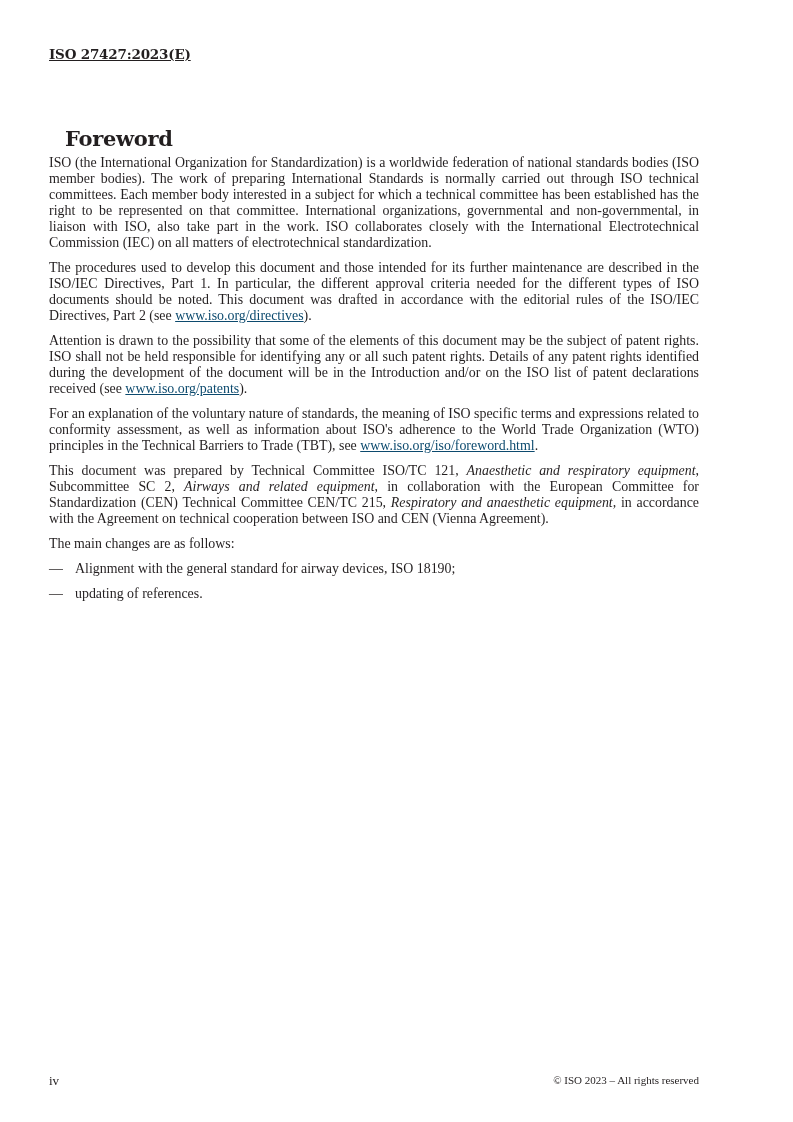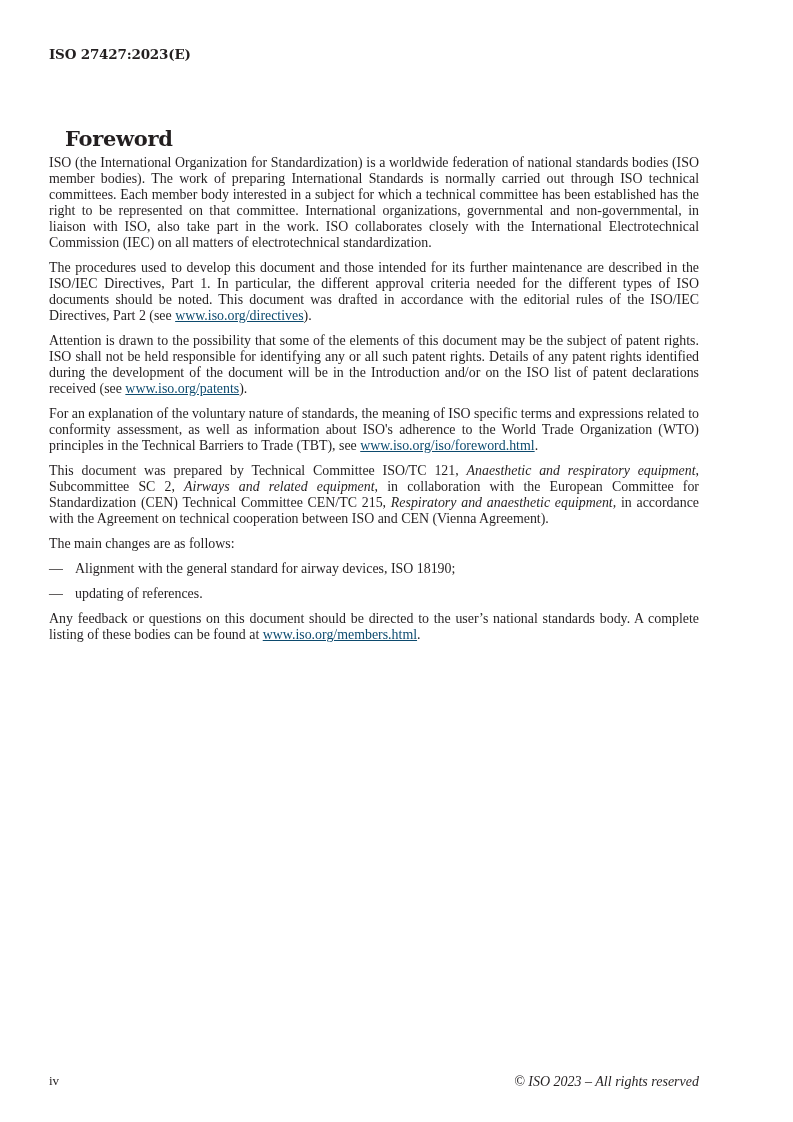--- a/index.html
+++ b/index.html
@@ -5,20 +5,21 @@
     html, body { margin: 0; padding: 0; background: #ffffff; }
     body {
       width: 793px; height: 1122px; position: relative; overflow: hidden;
       font-family: "DejaVu Serif", "Liberation Serif", serif;
       color: #231f20;
     }
     .doc-id {
       position: absolute; left: 49px; top: 46px;
       font-family: "DejaVu Serif", serif; font-weight: bold; font-size: 13.5px;
       letter-spacing: -0.2px;
+      text-decoration: underline;
     }
     .title {
       position: absolute; left: 49px; top: 110px; margin: 16px;
       font-family: "DejaVu Serif", serif; font-weight: bold; font-size: 21px;
       letter-spacing: -0.3px;
     }
     .body {
       position: absolute; left: 49px; top: 155px; width: 650px;
     }
     .body p {
@@ -31,21 +32,21 @@
     .body a { color: #0c4a6e; text-decoration: underline; }
     .body i { font-style: italic; }
     .list-item { display: flex; margin: 0 0 9px 0; font-family: "Liberation Serif", serif; font-size: 13.9px; line-height: 16px; }
     .list-item .dash { width: 26px; flex: 0 0 26px; }
     .footer-page {
       position: absolute; left: 49px; top: 1073px;
       font-family: "Liberation Serif", serif; font-size: 13px; text-align: center;
     }
     .footer-copy {
       position: absolute; right: 94px; top: 1074px;
-      font-family: "Liberation Serif", serif; font-size: 14px; font-style: italic;
+      font-family: "Liberation Serif", serif; font-size: 11px;
     }
   </style>
 </head>
 <body>
 
 <div class="doc-id">ISO 27427:2023(E)</div>
 
 <h1 class="title">Foreword</h1>
 
 <div class="body">
@@ -65,17 +66,16 @@
 
   <div class="list-item">
     <span class="dash">—</span>
     <span>Alignment with the general standard for airway devices, ISO 18190;</span>
   </div>
   <div class="list-item">
     <span class="dash">—</span>
     <span>updating of references.</span>
   </div>
 
-  <p><span>Any feedback or questions on this document should be directed to the user’s national standards body. A complete listing of these bodies can be found at </span><a>www.iso.org/members.html</a><span>.</span></p>
 </div>
 
 <div class="footer-page">iv</div>
 <div class="footer-copy">© ISO 2023 – All rights reserved</div>
 
 </body></html>

